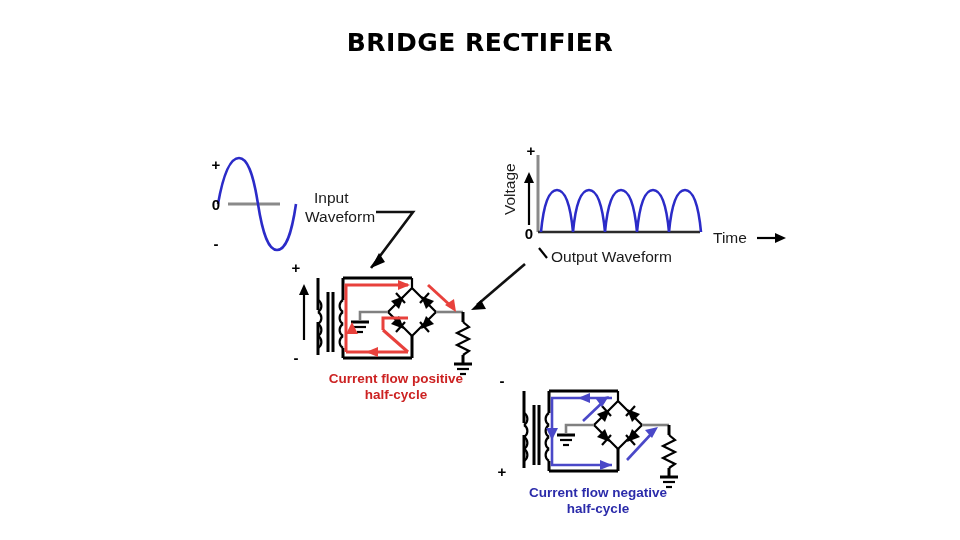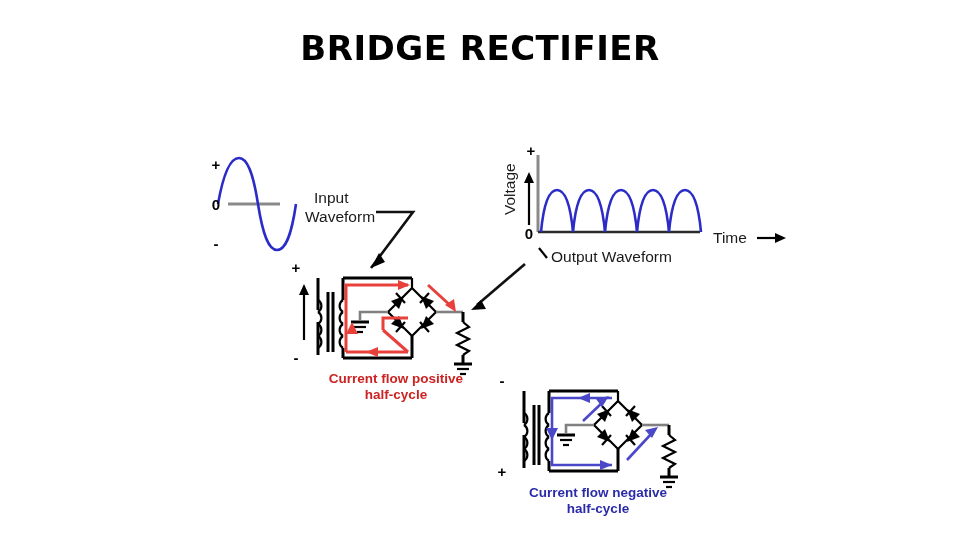--- a/index.html
+++ b/index.html
@@ -16,21 +16,21 @@
     font-family: "Liberation Sans", sans-serif;
   }
   #slide-title {
     position: absolute;
     left: 0;
     top: 28px;
     width: 960px;
     text-align: center;
     font-family: "DejaVu Sans", sans-serif;
     font-weight: bold;
-    font-size: 34px;
+    font-size: 25px;
     letter-spacing: 0.5px;
     color: #000000;
     white-space: nowrap;
   }
   #diagram {
     position: absolute;
     left: 0;
     top: 0;
     width: 960px;
     height: 540px;

